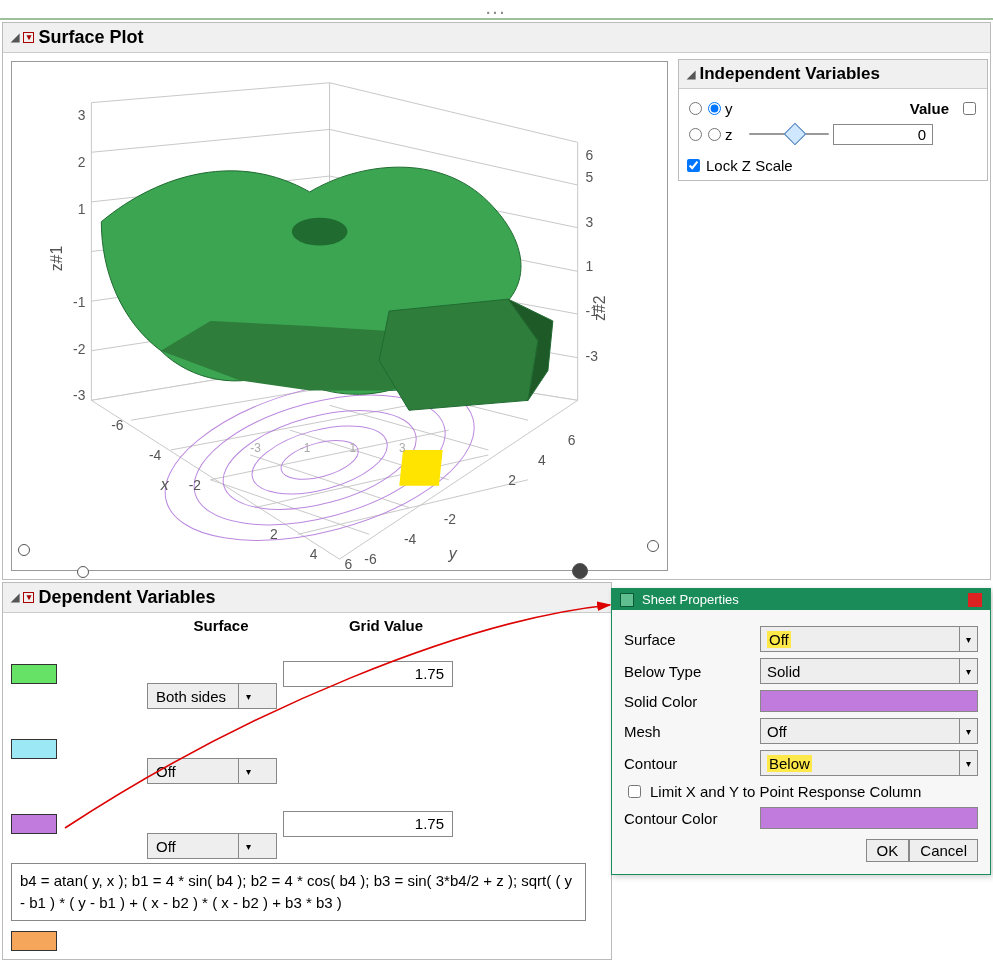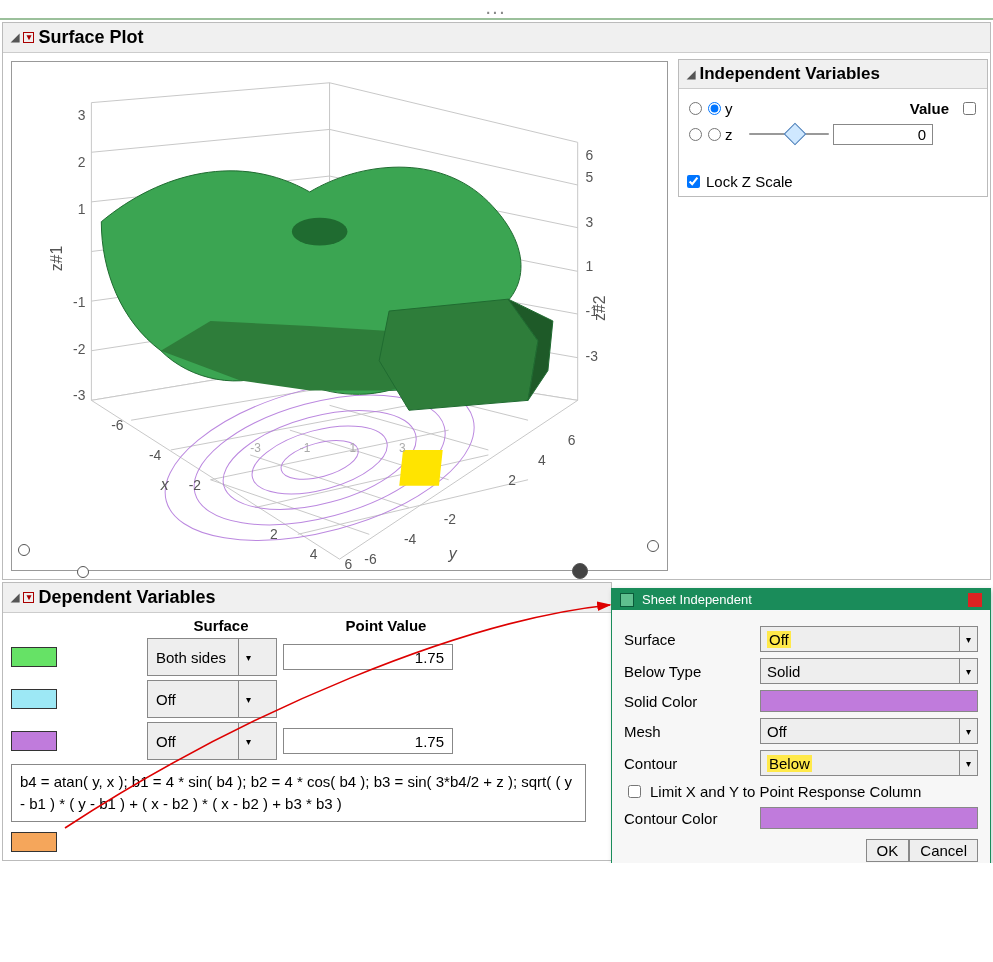--- a/index.html
+++ b/index.html
@@ -110,21 +110,21 @@
     transform: rotate(45deg);
   }
   .val-box {
     width: 100px;
     border: 1px solid #888;
     text-align: right;
     padding: 1px 6px;
     background: #fff;
     font-size: 15px;
   }
-  .cbx-row { display: flex; align-items: center; gap: 6px; margin-top: 26px; }
+  .cbx-row { display: flex; align-items: center; gap: 6px; margin-top: 10px; }
   .cbx-row input { margin: 0; }
 
   
   .dep-body { padding: 4px 8px; font-size: 15px; }
   .dep-head-row { display: flex; align-items: center; font-weight: 700; }
   .dep-head-row .sp1 { width: 130px; }
   .dep-head-row .hsurf { width: 160px; text-align: center; }
   .dep-head-row .hgrid { width: 170px; text-align: center; }
   .dep-row {
     display: flex;
@@ -137,22 +137,23 @@
     border: 1px solid #333;
   }
   .sw-green { background: #66e266; }
   .sw-violet { background: #c07bdc; }
   .sw-cyan { background: #9de8f5; }
   .sw-orange { background: #f5a65b; }
   .dd {
     display: flex;
     border: 1px solid #888;
     background: #eee;
-    height: 38px;
+    height: 26px;
     align-items: stretch;
+    margin-top: 45px;
   }
   .dd .dd-label {
     padding: 2px 8px;
     min-width: 90px;
     display: flex; align-items: center;
   }
   .dd .dd-arrow {
     border-left: 1px solid #888;
     width: 20px;
     display: flex;
@@ -426,21 +427,21 @@
 <div class="panel" style="width:610px;">
   <div class="panel-header">
     <span class="disclosure-tri">◢</span>
     <span class="red-toggle">▾</span>
     <span>Dependent Variables</span>
   </div>
   <div class="dep-body">
     <div class="dep-head-row">
       <span class="sp1"></span>
       <span class="hsurf">Surface</span>
-      <span class="hgrid">Point Value</span>
+      <span class="hgrid">Grid Value</span>
     </div>
 
     <div class="dep-row">
       <span class="swatch sw-green"></span>
       <span style="width:78px"></span>
       <span class="dd" style="width:130px">
         <span class="dd-label">Both sides</span>
         <span class="dd-arrow">▾</span>
       </span>
       <input class="grid-input" value="1.75" style="">
@@ -479,21 +480,21 @@
     <marker id="ah" markerWidth="10" markerHeight="10" refX="8" refY="3" orient="auto">
       <path d="M0,0 L9,3 L0,6 Z" fill="#d00"></path>
     </marker>
   </defs>
   <path d="M20,238 C200,120 420,30 565,15" stroke="#d00" stroke-width="1.6" fill="none" marker-end="url(#ah)"></path>
 </svg>
 
 <div class="dialog">
   <div class="dlg-title">
     <span class="icon-sq"></span>
-    <span>Sheet Independent</span>
+    <span>Sheet Properties</span>
     <span class="close-sq"></span>
   </div>
   <div class="dlg-body">
     <div class="prop-row">
       <span class="plabel">Surface</span>
       <span class="prop-dd">
         <span class="dd-label">
             <span class="hl">Off</span>
           </span>
         <span class="dd-arrow">▾</span>

